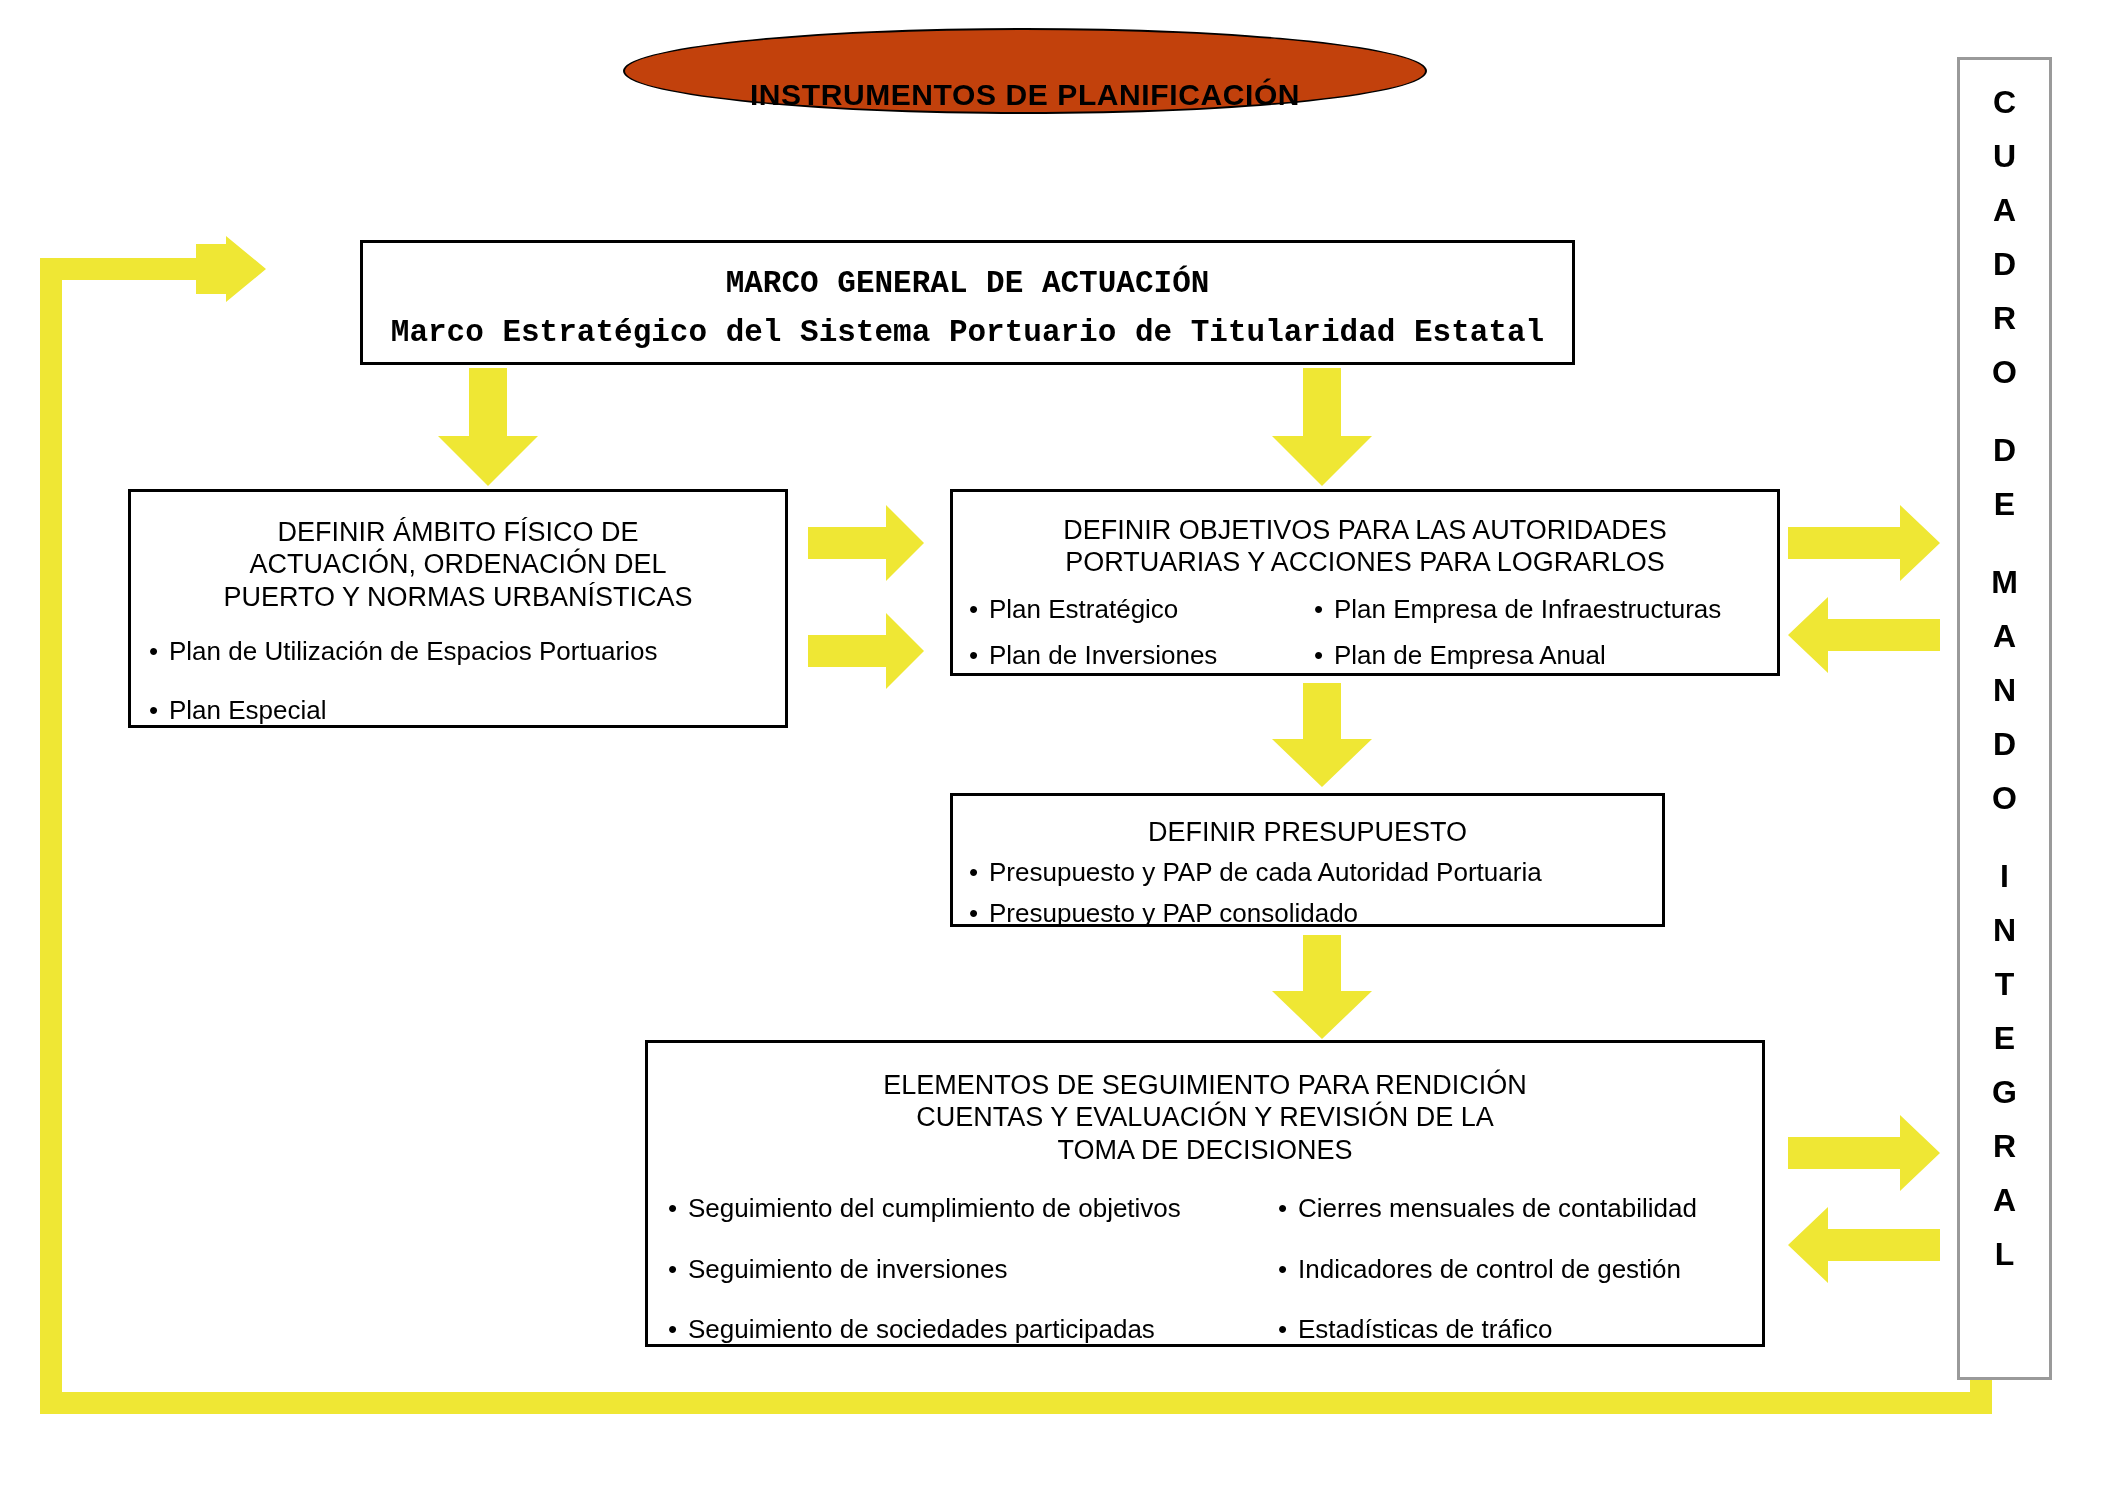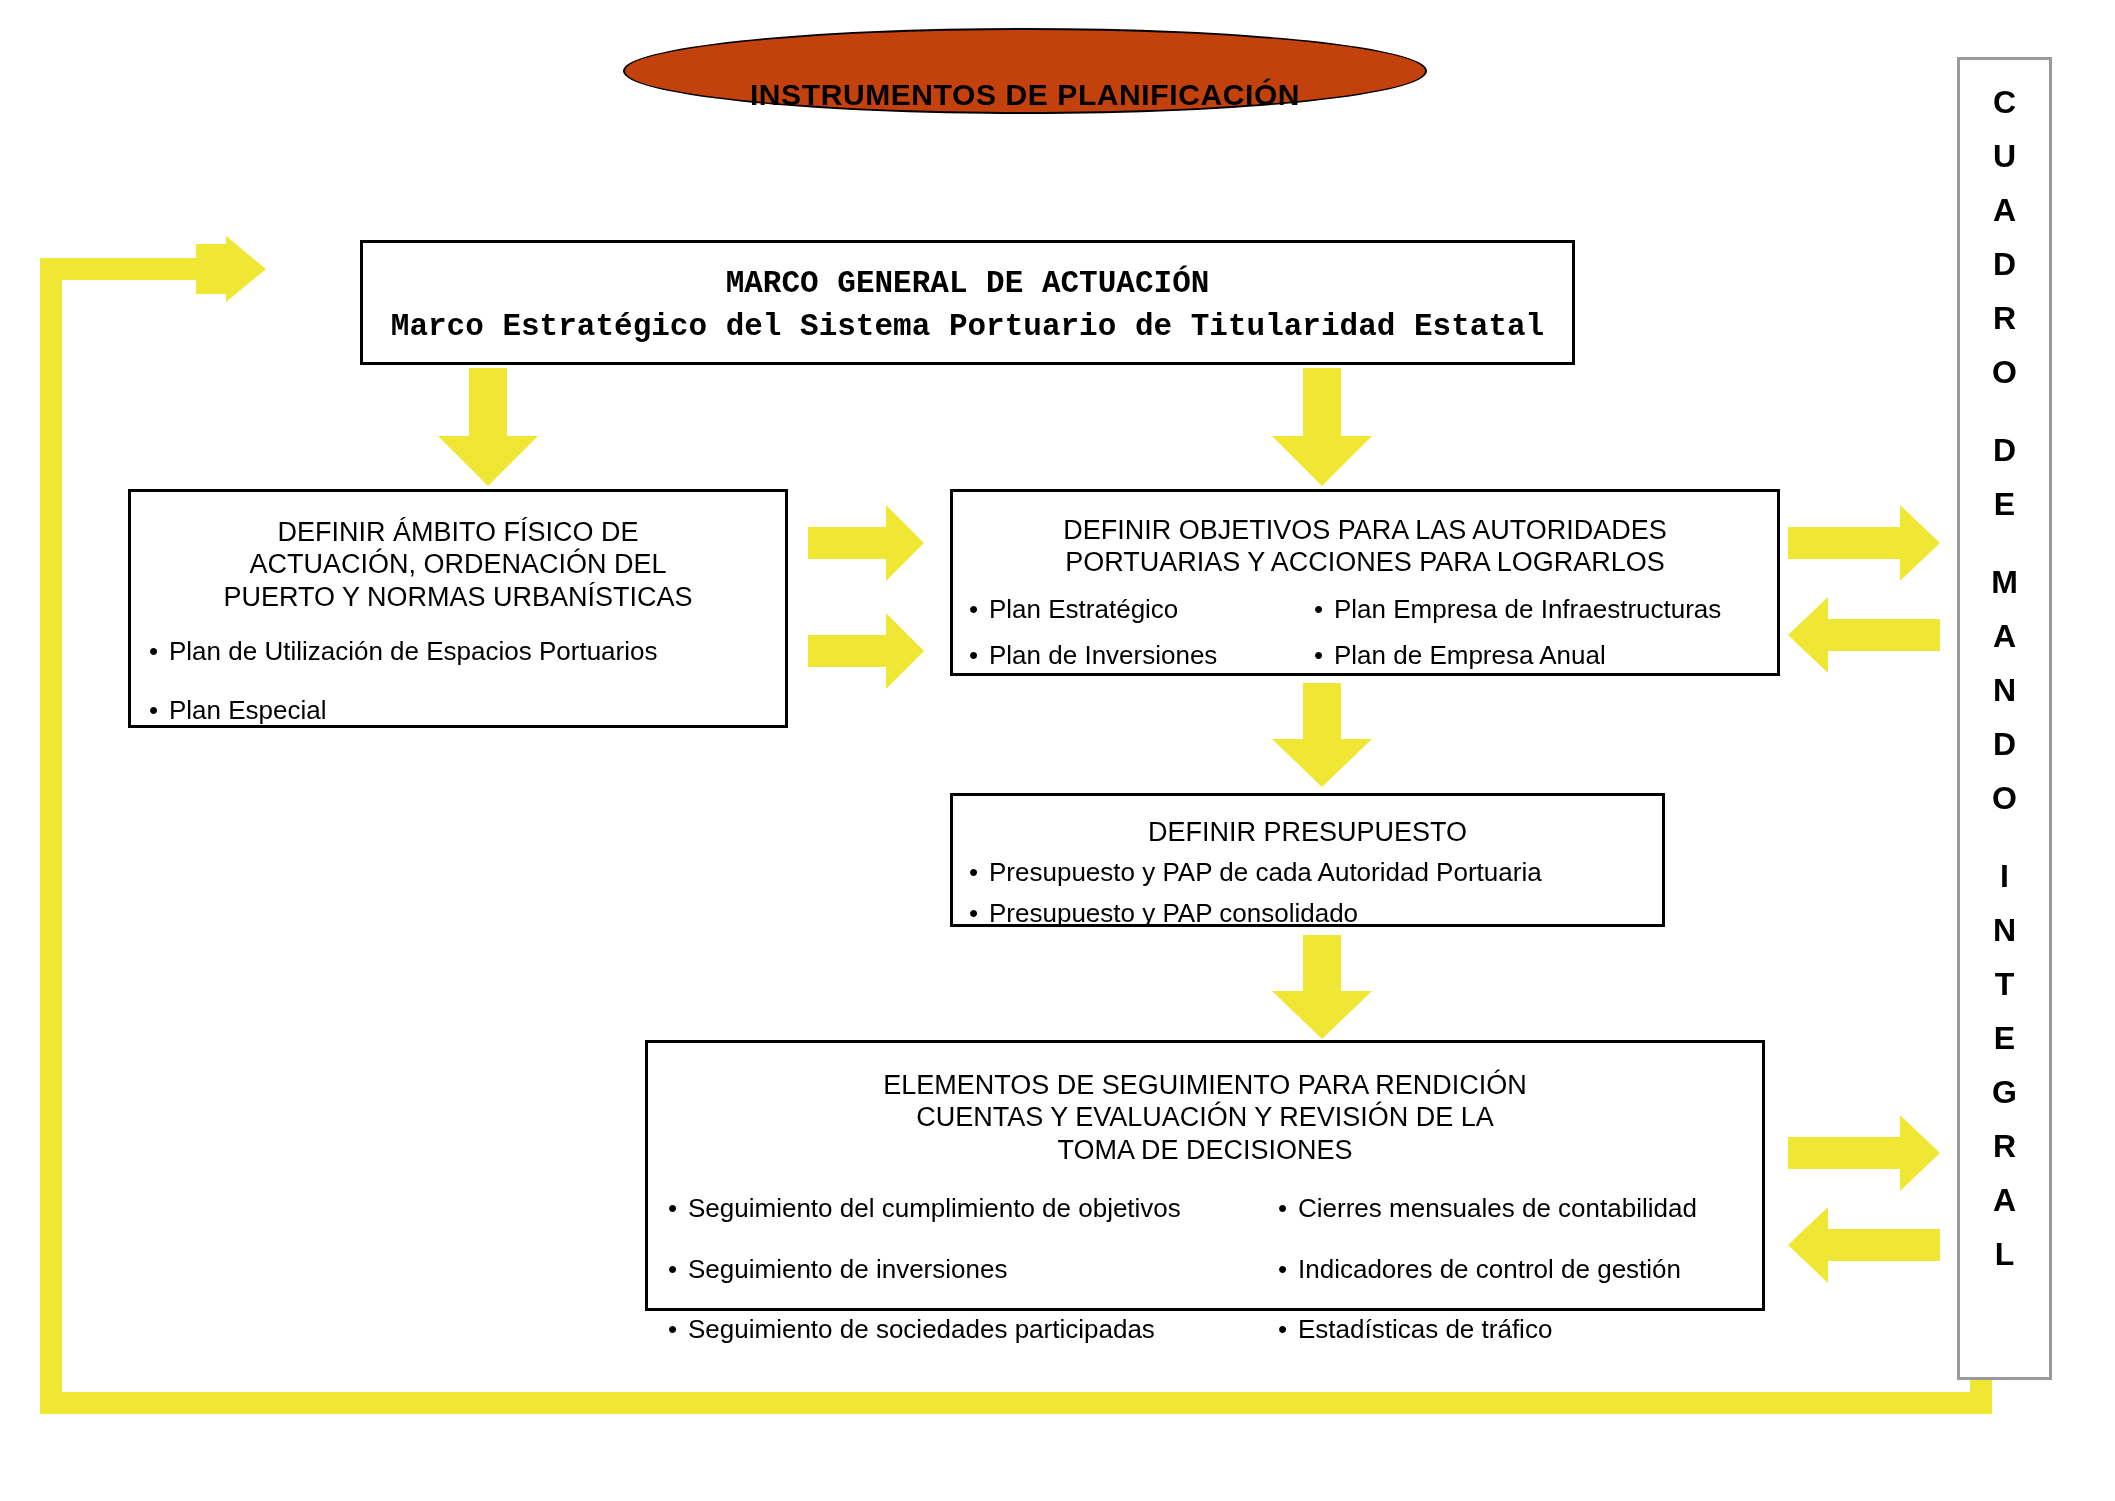--- a/index.html
+++ b/index.html
@@ -70,29 +70,29 @@
     width: 20px;
     flex: 0 0 20px;
     text-align: left;
   }
 
   
   #box-marco      { left: 360px;  top: 240px;  width: 1215px; height: 125px; padding: 22px 10px 0 10px; font-family: Liberation Mono, monospace; }
   #box-ambito     { left: 128px;  top: 489px;  width: 660px;  height: 239px; padding: 24px 18px 2px 18px; }
   #box-objetivos  { left: 950px;  top: 489px;  width: 830px;  height: 187px; padding: 22px 16px 0 16px; }
   #box-presupuesto{ left: 950px;  top: 793px;  width: 715px;  height: 134px; padding: 20px 16px 0 16px; }
-  #box-elementos  { left: 645px;  top: 1040px; width: 1120px; height: 271px; padding: 26px 20px 0 20px; }
+  #box-elementos  { left: 645px;  top: 1040px; width: 1120px; height: 307px; padding: 26px 20px 0 20px; }
 
   #box-ambito .heading,
   #box-objetivos .heading,
   #box-presupuesto .heading,
   #box-elementos .heading { font-size: 27px; }
 
   #box-marco .heading.line1 { font-size: 31px; }
-  #box-marco .heading.line2 { font-size: 31px; margin-top: 6px; }
+  #box-marco .heading.line2 { font-size: 31px; margin-top: 12px; }
 
   #box-objetivos .bullets .row,
   #box-elementos .bullets .row { display: flex; }
   #box-objetivos .colA { flex: 0 0 345px; }
   #box-objetivos .colB { flex: 1 1 auto; }
   #box-elementos .colA { flex: 0 0 610px; }
   #box-elementos .colB { flex: 1 1 auto; }
   #box-elementos .bullet { margin-bottom: 28px; }
   #box-elementos .bullets { margin-top: 26px; }
   #box-presupuesto .bullet { margin-bottom: 8px; }

